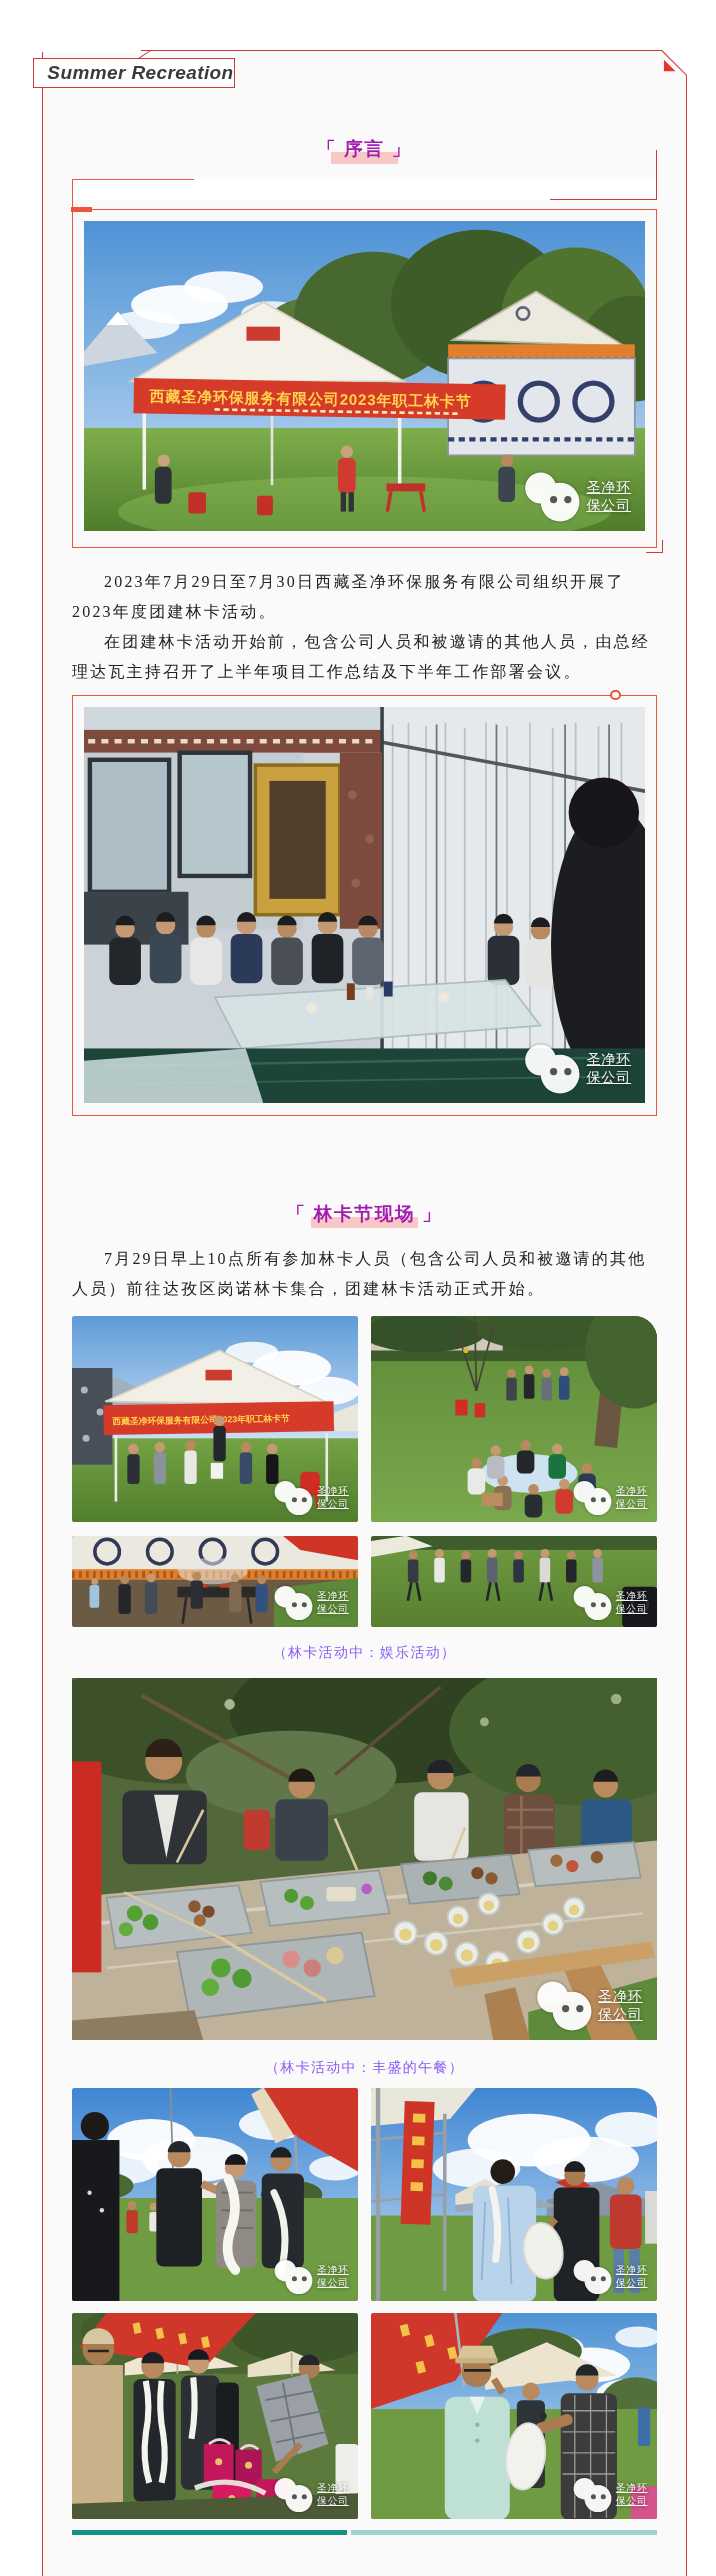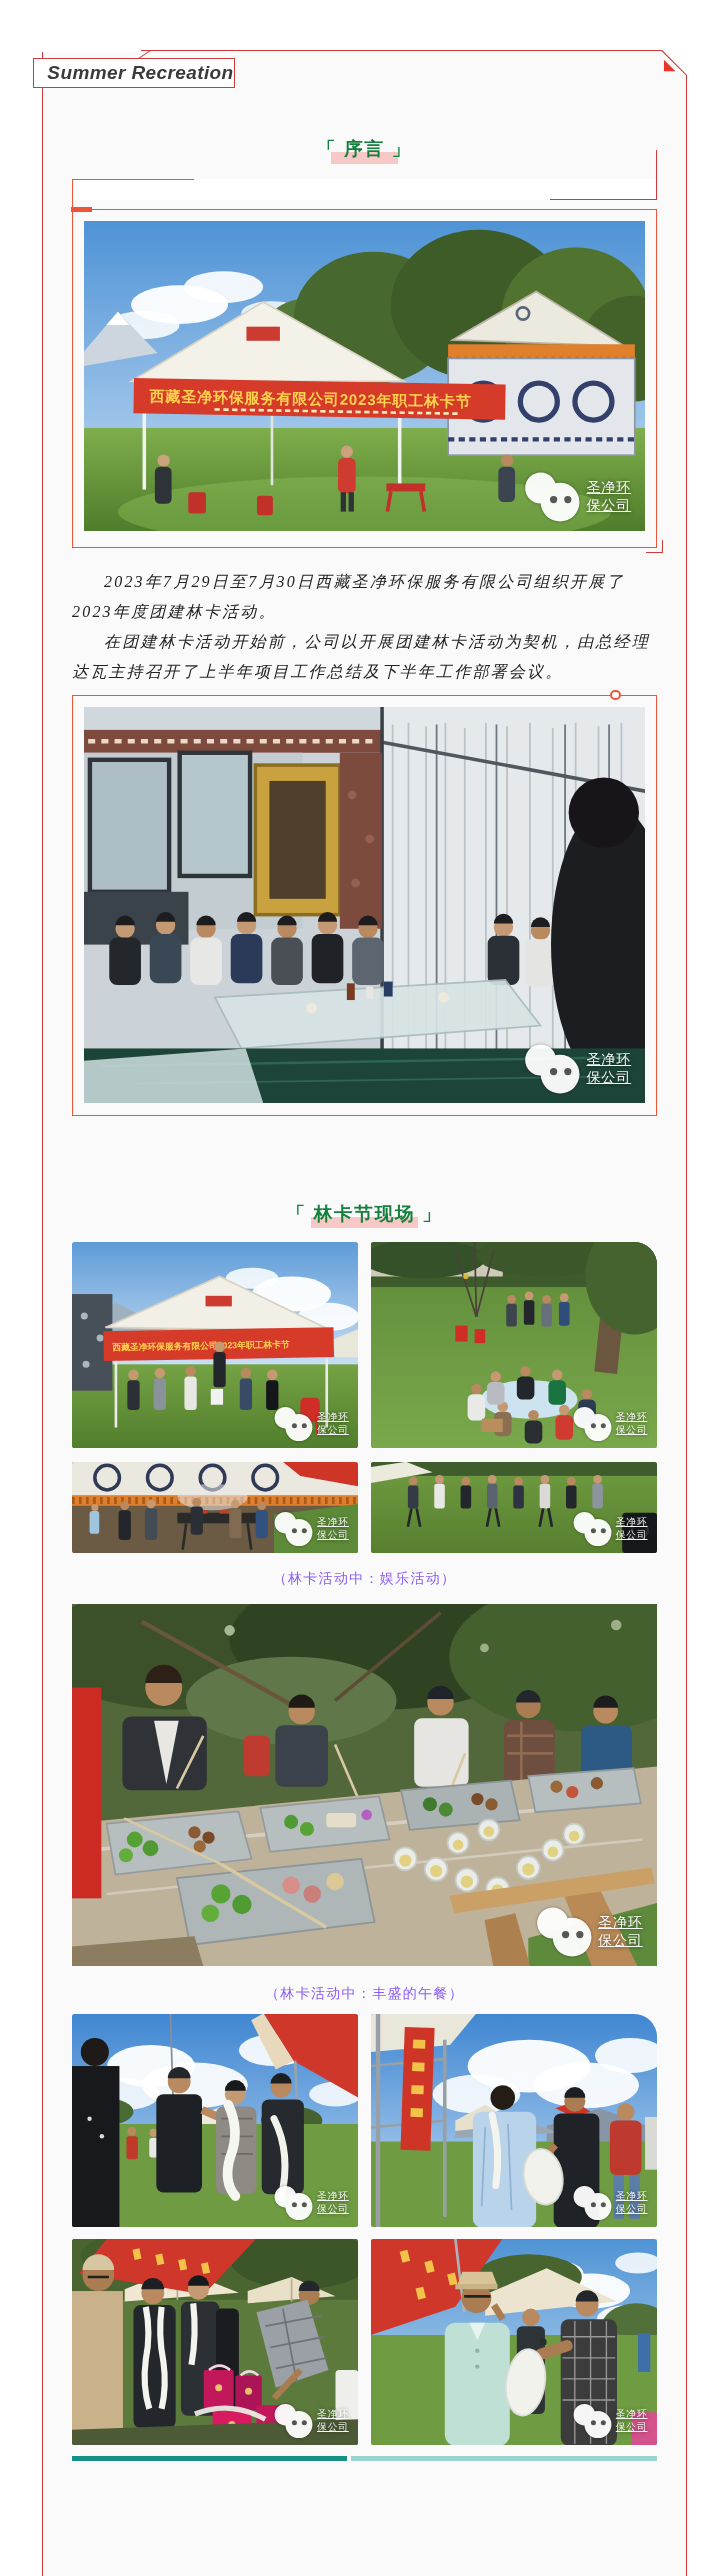--- a/index.html
+++ b/index.html
@@ -12,39 +12,39 @@
     border-top:0.9px solid #cf3b3b;transform:rotate(-34deg);}
   .corner-cut{position:absolute;top:-0.9px;right:-0.9px;width:39px;height:39px;}
   .title-badge{position:absolute;left:-9.7px;top:7px;width:202px;height:30px;
     background:#ffffff;border:0.9px solid #cf3b3b;box-sizing:border-box;
     display:flex;align-items:center;padding-left:13px;}
   .title-badge span{font-style:italic;font-weight:bold;font-size:19px;color:#3b3b3b;letter-spacing:0.4px;}
   .inner{padding:0 29px;}
   .sec-head{margin-top:81px;text-align:center;height:33px;line-height:33px;}
   .sec-head .hl-wrap{position:relative;display:inline-block;padding:0 5.3px;}
   .sec-head .hl-bar{position:absolute;left:18%;right:18%;bottom:3.5px;height:11.4px;background:#f8c8c6;}
-  .sec-head .txt{position:relative;z-index:1;font-weight:bold;font-size:18.5px;color:#15803d;letter-spacing:1.8px;}
+  .sec-head .txt{position:relative;z-index:1;font-weight:bold;font-size:18.5px;color:#a21caf;letter-spacing:1.8px;}
   .sec-head.scene{}
   .quote-box{margin-top:14px;position:relative;background:#ffffff;padding:10.6px 19.4px;}
   .qb-tl{position:absolute;left:0;top:0;width:121px;height:51px;
     border-top:1.8px solid #ed543a;border-left:1.8px solid #ed543a;}
   .qb-br{position:absolute;right:0;bottom:0;width:106px;height:49px;
     border-bottom:1.8px solid #cf3b3b;border-right:1.8px solid #cf3b3b;}
   .cn-serif{font-family:"Liberation Serif","DejaVu Serif",serif;color:#222222;}
   .quote-box p{margin:0;font-size:15px;line-height:32px;letter-spacing:2.2px;text-indent:2em;}
   .photo-frame{margin-top:8.8px;position:relative;border:0.9px solid #ed543a;
     padding:10.6px 10.6px 16px 10.6px;}
   .photo-frame.second{margin-top:8px;padding:10.6px 10.6px 12.3px 10.6px;}
   .pf-dash{position:absolute;left:-1.8px;top:-2.6px;width:21px;height:4.4px;background:#ed543a;}
   .pf-corner{position:absolute;right:-7px;bottom:-6.2px;width:16px;height:11.4px;
     border-right:1.8px solid #cf3b3b;border-bottom:1.8px solid #cf3b3b;}
   .pf-circle{position:absolute;top:-6.2px;right:35px;width:10.6px;height:10.6px;border-radius:50%;
     border:2.6px solid #ed543a;background:#fafafa;box-sizing:border-box;}
   .paras{margin-top:19.4px;}
-  .paras p, .para3 p{margin:0;font-size:16px;line-height:30px;letter-spacing:2.2px;text-indent:2em;font-style:italic;}
+  .paras p, .para3 p{margin:0;font-size:16px;line-height:30px;letter-spacing:2.2px;text-indent:2em;}
   .para3{margin-top:14px;}
   .ph{position:relative;overflow:hidden;background:#d8d8d8;}
   .ph svg{display:block;width:100%;height:100%;}
   .ph1{height:310px;}
   .ph2{height:396px;}
   .big-photo{margin-top:14px;height:362px;}
   .grid{margin-top:12.3px;display:flex;flex-direction:column;gap:14px;}
   .grid2{margin-top:8.8px;gap:12.3px;}
   .grow{display:flex;gap:12.3px;}
   .grow .ph{flex:1;border-radius:2.6px;}
@@ -161,21 +161,21 @@
             <circle cx="13" cy="11" r="1.4" fill="#555555"></circle>
             <circle cx="18.5" cy="11" r="1.4" fill="#555555"></circle>
           </svg>
           <span>圣净环保公司</span>
         </div>
       </div>
     </div>
 
     <div class="paras cn-serif">
       <p>2023年7月29日至7月30日西藏圣净环保服务有限公司组织开展了2023年度团建林卡活动。</p>
-      <p>在团建林卡活动开始前，公司以开展团建林卡活动为契机，由总经理达瓦主持召开了上半年项目工作总结及下半年工作部署会议。</p>
+      <p>在团建林卡活动开始前，包含公司人员和被邀请的其他人员，由总经理达瓦主持召开了上半年项目工作总结及下半年工作部署会议。</p>
     </div>
 
     <div class="photo-frame second">
       <div class="pf-circle"></div>
       <div class="ph ph2">
         <svg viewBox="0 0 641 450" preserveAspectRatio="xMidYMid slice">
           <rect width="641" height="450" fill="#ccd3d8"></rect>
           <rect width="641" height="26" fill="#cfd9dd"></rect>
           <rect x="0" y="26" width="340" height="26" fill="#7e4a3e"></rect>
           <line x1="6" y1="39" x2="334" y2="39" stroke="#e8d9c8" stroke-width="5" stroke-dasharray="8 7"></line>
@@ -271,20 +271,23 @@
           <span>圣净环保公司</span>
         </div>
       </div>
     </div>
 
     <div class="sec-head scene">
       <span class="hl-wrap"><span class="hl-bar"></span>
       <span class="txt">「 林卡节现场 」</span></span>
     </div>
 
+    <div class="para3 cn-serif">
+      <p>7月29日早上10点所有参加林卡人员（包含公司人员和被邀请的其他人员）前往达孜区岗诺林卡集合，团建林卡活动正式开始。</p>
+    </div>
 
     <div class="grid">
       <div class="grow g1r1">
         <div class="ph">
           <svg viewBox="0 0 326 236" preserveAspectRatio="xMidYMid slice">
             <defs>
                 <linearGradient id="gas" x1="0" y1="0" x2="0" y2="1">
               <stop offset="0" stop-color="#5e9bd8"></stop>
                   <stop offset="1" stop-color="#cfe3f5"></stop>
                 </linearGradient>

